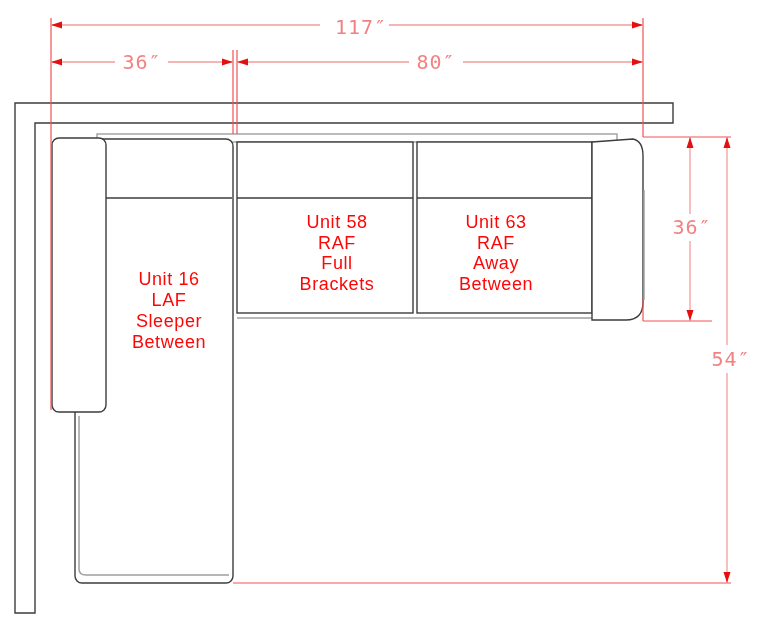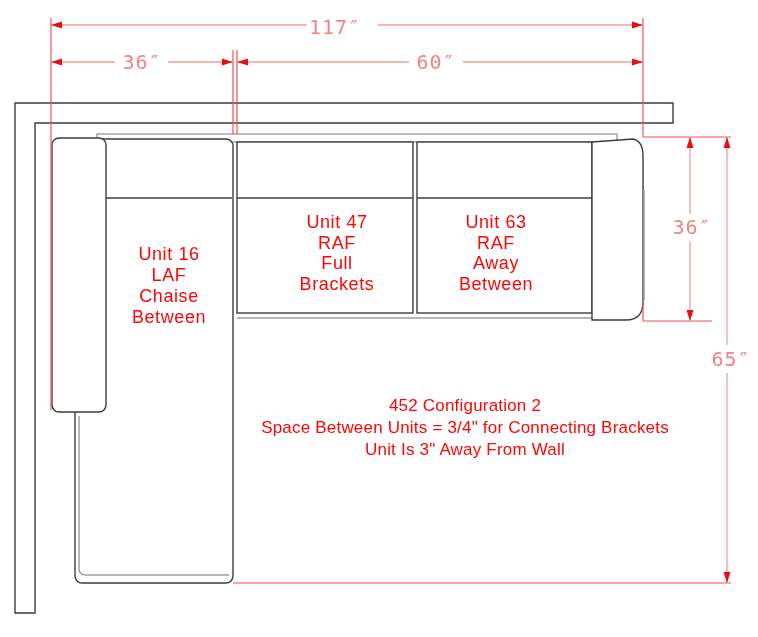--- a/index.html
+++ b/index.html
@@ -26,21 +26,21 @@
     font-size:20px; letter-spacing:1px; line-height:1; padding:0 2px;
     white-space:nowrap;
   }
 
   
   .unit-label, .notes-block {
     position:absolute; transform:translateX(-50%);
     color:#fe0606; text-align:center; white-space:nowrap;
   }
   .unit-label { font-size:18px; line-height:20.5px; letter-spacing:0.6px; }
-  .unit-label.tall { line-height:21px; }
+  .unit-label.tall { line-height:21px;margin-top:25px; }
   .notes-block { font-size:17px; line-height:22px; letter-spacing:0.2px; }
 </style>
 </head>
 <body>
 
 <div class="canvas">
 
   <svg width="758" height="637" viewBox="0 0 758 637">
 
     <path class="s-dark-f" d="M15,613 L15,103 L673,103 L673,123 L35,123 L35,613 Z"></path>
@@ -85,46 +85,41 @@
     <path class="arrow" d="M51,62 L62,58.5 L62,65.5 Z"></path>
     <path class="arrow" d="M233,62 L222,58.5 L222,65.5 Z"></path>
     <path class="arrow" d="M237,62 L248,58.5 L248,65.5 Z"></path>
     <path class="arrow" d="M643,62 L632,58.5 L632,65.5 Z"></path>
     <path class="arrow" d="M690,137 L686.5,148 L693.5,148 Z"></path>
     <path class="arrow" d="M690,321 L686.5,310 L693.5,310 Z"></path>
     <path class="arrow" d="M727,137 L723.5,148 L730.5,148 Z"></path>
     <path class="arrow" d="M727,583 L723.5,572 L730.5,572 Z"></path>
   </svg>
 
-  <div class="dim-label" style="left:335px; top:27px;">117″</div>
+  <div class="dim-label" style="left:361px; top:27px;">117″</div>
   <div class="dim-label" style="left:142px; top:62px;">36″</div>
-  <div class="dim-label" style="left:436px; top:62px;">60″</div>
+  <div class="dim-label" style="left:436px; top:62px;">80″</div>
   <div class="dim-label" style="left:692px; top:227px;">36″</div>
-  <div class="dim-label" style="left:731px; top:359px;">65″</div>
+  <div class="dim-label" style="left:731px; top:359px;">54″</div>
 
   <div class="unit-label tall" style="left:169px; top:244px;">
     <div>Unit 16</div>
     <div>LAF</div>
-    <div>Chaise</div>
+    <div>Sleeper</div>
     <div>Between</div>
   </div>
 
   <div class="unit-label" style="left:337px; top:212px;">
-    <div>Unit 47</div>
+    <div>Unit 58</div>
     <div>RAF</div>
     <div>Full</div>
     <div>Brackets</div>
   </div>
 
   <div class="unit-label" style="left:496px; top:212px;">
     <div>Unit 63</div>
     <div>RAF</div>
     <div>Away</div>
     <div>Between</div>
   </div>
 
-  <div class="notes-block" style="left:465px; top:395px;">
-    <div>452 Configuration 2</div>
-    <div>Space Between Units = 3/4" for Connecting Brackets</div>
-    <div>Unit Is 3" Away From Wall</div>
-  </div>
 
 </div>
 
 </body></html>

